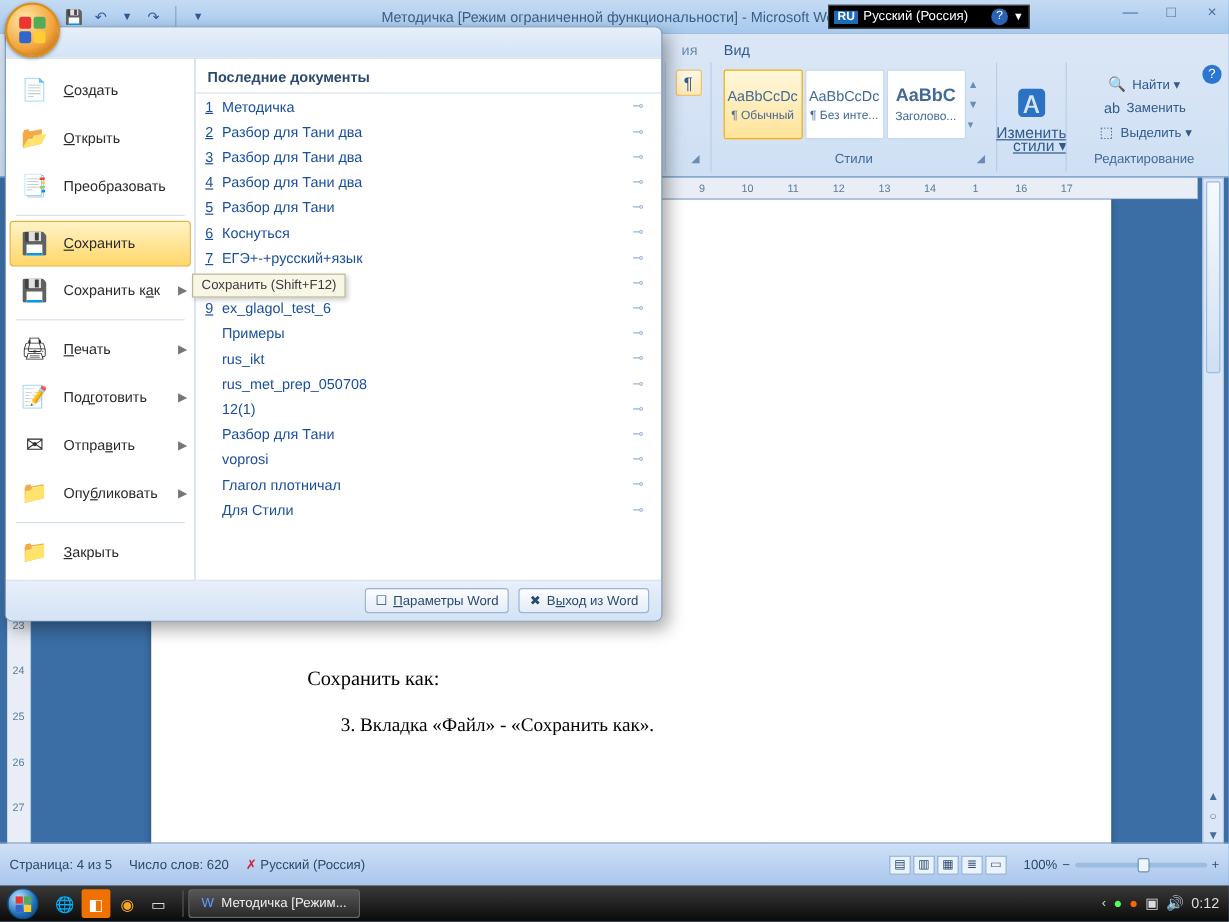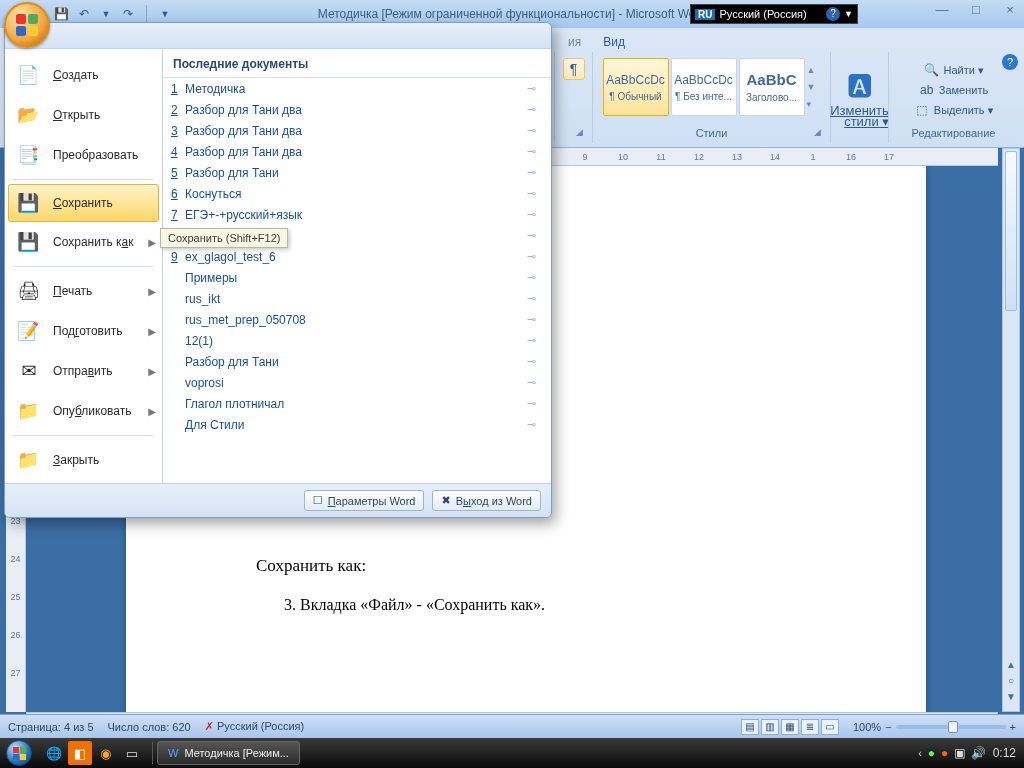--- a/index.html
+++ b/index.html
@@ -85,21 +85,21 @@
   .om-doc{display:flex;align-items:center;height:21px;padding:0 8px;font-size:12px;color:#1a4f9c;}
   .om-doc .n{width:14px;color:#1a4f9c;text-decoration:underline;}
   .om-doc .t{flex:1;text-decoration:none;}
   .om-doc .pin{width:16px;color:#9bb6d6;font-size:11px;}
   .om-bot{height:34px;background:linear-gradient(#e7effa,#d4e3f5);border-top:1px solid #c1d4ec;border-radius:0 0 6px 6px;display:flex;justify-content:flex-end;align-items:center;gap:8px;padding-right:10px;}
   .om-bot button{font-size:11px;padding:3px 8px;border:1px solid #9cb6d6;background:linear-gradient(#fdfefe,#e3ecf7);border-radius:3px;display:flex;align-items:center;gap:5px;color:#2b4a70;}
 
   .tooltip{position:absolute;left:160px;top:228px;z-index:70;background:#f8f7e6;border:1px solid #b9b89c;padding:3px 7px;font-size:11px;color:#3b3b3b;box-shadow:2px 2px 4px rgba(0,0,0,.2);}
 
   
-  .status{position:absolute;left:0;right:0;bottom:30px;height:24px;background:linear-gradient(#cfe0f7,#a9c6ec);border-top:1px solid #7fa0c8;display:flex;align-items:center;font-size:11px;color:#2c4a6e;padding:0 8px;gap:14px;}
+  .status{position:absolute;left:0;right:0;bottom:30px;height:36px;background:linear-gradient(#cfe0f7,#a9c6ec);border-top:1px solid #7fa0c8;display:flex;align-items:center;font-size:11px;color:#2c4a6e;padding:0 8px;gap:14px;}
   .status .spacer{flex:1;}
   .status .views{display:flex;gap:2px;}
   .status .views span{width:18px;height:16px;border:1px solid #8fb0d6;background:#eaf2fb;font-size:10px;text-align:center;line-height:14px;}
   .status .zoom{display:flex;align-items:center;gap:4px;}
   .status .track{width:110px;height:4px;background:#9cbce0;position:relative;border-radius:2px;}
   .status .track .kn{position:absolute;left:52px;top:-4px;width:10px;height:12px;background:#eef5fd;border:1px solid #6f93bd;border-radius:2px;}
 
   
   .taskbar{position:absolute;left:0;right:0;bottom:0;height:30px;background:linear-gradient(#3a3a3a,#0a0a0a);display:flex;align-items:center;}
   .start{width:38px;height:30px;display:flex;align-items:center;justify-content:center;}

